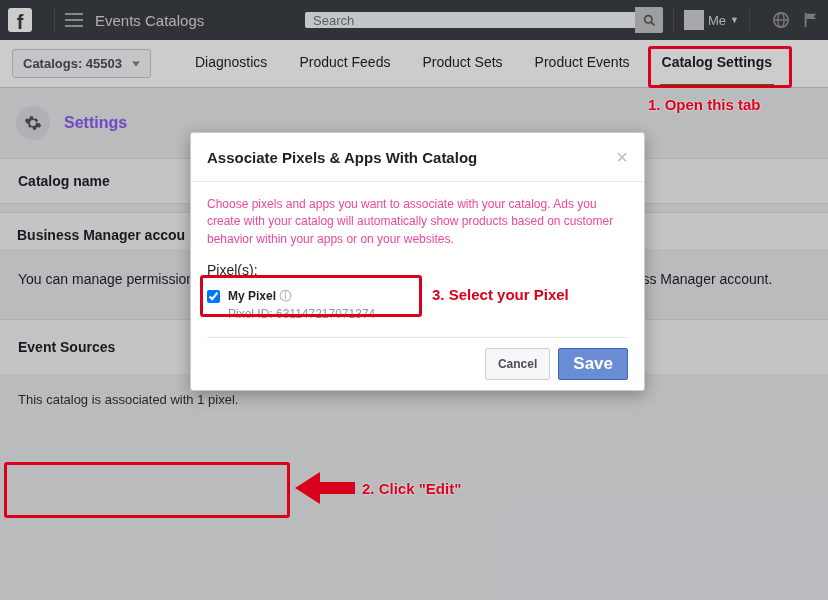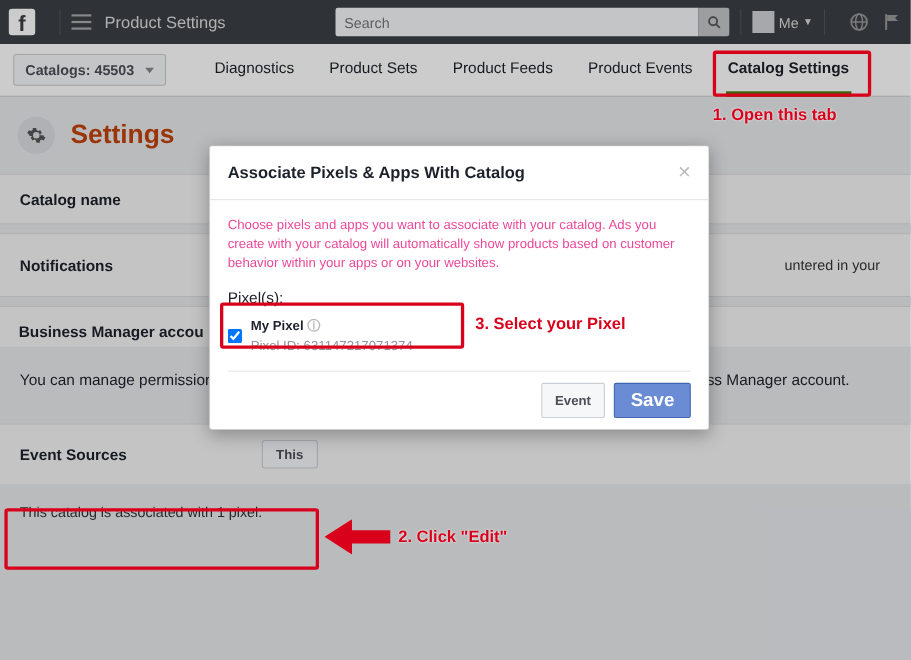--- a/index.html
+++ b/index.html
@@ -6,61 +6,61 @@
     body { background: #e9eaed; width: 828px; height: 600px; overflow: hidden; position: relative; }
 
     
     .topbar { background: #3b4045; height: 40px; display: flex; align-items: center; padding: 0 8px; color: #fff; }
     .fb-logo { width: 24px; height: 24px; background: #fff; border-radius: 3px; display: flex; align-items: flex-end; justify-content: center; color: #3b4045; font-weight: bold; font-size: 20px; line-height: 1; padding-bottom: 0; margin-right: 12px; }
     .divider-v { width: 1px; height: 24px; background: #555; margin: 0 10px; }
     .hamburger { width: 18px; height: 14px; display: flex; flex-direction: column; justify-content: space-between; margin-right: 12px; cursor: pointer; }
     .hamburger span { height: 2px; background: #aaa; }
     .topbar-title { color: #ddd; font-size: 15px; }
     .search-wrap { margin-left: auto; display: flex; align-items: center; }
-    .search-input { width: 330px; height: 26px; background: #f6f7f8; border: none; padding: 0 8px; font-size: 13px; border-radius: 2px 0 0 2px; }
+    .search-input { width: 330px; height: 16px; background: #f6f7f8; border: none; padding: 0 8px; font-size: 13px; border-radius: 2px 0 0 2px; }
     .search-btn { width: 28px; height: 26px; background: #c4c6c9; border: none; border-radius: 0 2px 2px 0; display: flex; align-items: center; justify-content: center; cursor: pointer; }
     .avatar-sq { width: 20px; height: 20px; background: #d0d3d8; margin-right: 4px; }
     .me-txt { color: #ddd; font-size: 13px; }
     .me-caret { margin-left: 4px; font-size: 9px; color: #ddd; }
     .globe-ico, .flag-ico { width: 18px; height: 18px; margin-left: 12px; }
 
     
     .tabbar { background: #fff; height: 48px; border-bottom: 1px solid #ccc; display: flex; align-items: center; padding: 0 12px; }
     .catalog-dd { border: 1px solid #ccc; border-radius: 3px; padding: 6px 28px 6px 10px; font-size: 13px; font-weight: bold; color: #4b4f56; position: relative; cursor: pointer; margin-right: 32px; background: #f6f7f8; }
     .catalog-dd::after { content: ''; position: absolute; right: 10px; top: 50%; transform: translateY(-50%); border-left: 4px solid transparent; border-right: 4px solid transparent; border-top: 5px solid #888; }
     .tabs { display: flex; gap: 28px; margin-left: 10px; }
     .tab { font-size: 14px; color: #1d2129; cursor: pointer; padding: 14px 2px; }
-    .tab.active { font-weight: bold; border-bottom: 5px solid #4d7c0f; }
+    .tab.active { font-weight: bold; border-bottom: 3px solid #4d7c0f; }
 
     
     .page { padding: 0; position: relative; }
     .page-header { display: flex; align-items: center; padding: 18px 16px; }
     .gear-circle { width: 34px; height: 34px; border-radius: 50%; background: #dcdee3; display: flex; align-items: center; justify-content: center; margin-right: 14px; color: #444; }
-    .page-title { font-size: 24px; font-weight: bold; color: #c2410c; }
+    .page-title { font-size: 16px; font-weight: bold; color: #8b5cf6; }
 
     .section { background: #f6f6f7; border-top: 1px solid #ddd; border-bottom: 1px solid #ddd; padding: 14px 18px; margin-bottom: 8px; }
     .section-row { display: flex; }
     .sec-label { width: 220px; font-size: 14px; font-weight: bold; color: #1d2129; }
     .sec-content { flex: 1; font-size: 13px; color: #333; }
     .edit-btn-ghost { border: 1px solid #ccd0d5; background: #f6f7f8; border-radius: 3px; padding: 5px 12px; font-size: 12px; font-weight: bold; cursor: pointer; color: #4b4f56; }
     .info-line { font-size: 14px; color: #1d2129; padding: 14px 18px 4px; }
     .sub-line { font-size: 13px; color: #333; padding: 10px 18px; }
 
     
     .dim { position: absolute; inset: 0; background: rgba(0,0,0,0.2); z-index: 5; }
 
     
     .modal { position: absolute; left: 190px; top: 132px; width: 455px; background: #fff; border: 1px solid rgba(0,0,0,.2); border-radius: 3px; box-shadow: 0 4px 16px rgba(0,0,0,.3); z-index: 10; }
     .modal-head { padding: 14px 16px; border-bottom: 1px solid #e5e5e5; display: flex; align-items: center; }
     .modal-title { font-size: 15px; font-weight: bold; color: #1d2129; flex: 1; }
     .modal-close { color: #bbb; font-size: 20px; cursor: pointer; line-height: 1; }
     .modal-body { padding: 14px 16px 0; }
     .modal-desc { font-size: 12px; color: #ec4899; line-height: 1.45; margin-bottom: 14px; }
     .pixels-hdr { font-size: 14px; color: #1d2129; margin-bottom: 6px; }
-    .pixel-item { display: flex; align-items: center; padding: 4px 0 10px; }
+    .pixel-item { display: flex; align-items: flex-start; padding: 4px 0 10px; }
     .pixel-cb { margin-right: 8px; margin-top: 2px; }
     .pixel-name { font-size: 12px; font-weight: bold; color: #1d2129; }
     .pixel-id { font-size: 12px; color: #90949c; margin-top: 2px; }
     .modal-hr { border: none; border-top: 1px solid #e5e5e5; margin: 6px 0 0; }
     .modal-foot { padding: 10px 16px; display: flex; justify-content: flex-end; gap: 8px; }
     .btn-cancel { background: #f6f7f8; border: 1px solid #ccd0d5; border-radius: 2px; padding: 5px 12px; font-size: 12px; font-weight: bold; cursor: pointer; color: #4b4f56; }
     .btn-save { background: #6a8cd4; border: 1px solid #4267b2; color: #fff; border-radius: 2px; padding: 5px 14px; font-size: 17px; font-weight: bold; cursor: pointer; }
 
     
     .anno { position: absolute; z-index: 20; pointer-events: none; }
@@ -72,21 +72,21 @@
 <body>
 
 <div class="topbar">
   <div class="fb-logo">f</div>
   <div class="divider-v"></div>
   <div class="hamburger">
       <span></span>
       <span></span>
       <span></span>
     </div>
-  <div class="topbar-title">Product Settings</div>
+  <div class="topbar-title">Events Catalogs</div>
   <div class="search-wrap">
     <input class="search-input" placeholder="Search" style="">
     <button class="search-btn">
       <svg width="13" height="13" viewBox="0 0 16 16">
           <circle cx="6.5" cy="6.5" r="4.5" fill="none" stroke="#555" stroke-width="2"></circle>
           <line x1="10" y1="10" x2="14" y2="14" stroke="#555" stroke-width="2"></line>
         </svg>
     </button>
     <div class="divider-v"></div>
     <div class="avatar-sq"></div>
@@ -102,22 +102,22 @@
         <rect x="3" y="2" width="2" height="16" fill="#999"></rect>
         <path d="M5 3 L16 3 L13 6 L16 9 L5 9 Z" fill="#999"></path>
       </svg>
   </div>
 </div>
 
 <div class="tabbar">
   <div class="catalog-dd">Catalogs: 45503</div>
   <div class="tabs">
     <div class="tab">Diagnostics</div>
+    <div class="tab">Product Feeds</div>
     <div class="tab">Product Sets</div>
-    <div class="tab">Product Feeds</div>
     <div class="tab">Product Events</div>
     <div class="tab active">Catalog Settings</div>
   </div>
 </div>
 
 <div class="page">
   <div class="page-header">
     <div class="gear-circle">
       <svg width="18" height="18" viewBox="0 0 24 24">
           <path fill="#555" d="M12 8a4 4 0 100 8 4 4 0 000-8zm9 4a7 7 0 01-.1 1.2l2.1 1.6-2 3.4-2.5-1a7 7 0 01-2 1.2l-.4 2.6h-4l-.4-2.6a7 7 0 01-2-1.2l-2.5 1-2-3.4 2.1-1.6A7 7 0 013 12c0-.4 0-.8.1-1.2L1 9.2l2-3.4 2.5 1a7 7 0 012-1.2L7.9 3h4l.4 2.6a7 7 0 012 1.2l2.5-1 2 3.4-2.1 1.6c.1.4.1.8.1 1.2z"></path>
@@ -125,26 +125,20 @@
     </div>
     <div class="page-title">Settings</div>
   </div>
 
   <div class="section">
     <div class="section-row">
       <div class="sec-label">Catalog name</div>
     </div>
   </div>
 
-  <div class="section" style="padding-top:20px; padding-bottom:20px;">
-    <div class="section-row">
-      <div class="sec-label">Notifications</div>
-      <div class="sec-content" style="text-align:right; padding-right:10px;">untered in your</div>
-    </div>
-  </div>
 
   <div class="section" style="border-bottom:none; padding-bottom:6px;padding-left:17px;">
     <div class="section-row">
       <div class="sec-label" style="width:auto;">Business Manager accou</div>
     </div>
   </div>
   <div class="info-line">You can manage permissions around who can see and edit your catalog by associating it to a Business Manager account.</div>
 
   <div style="height:28px;"></div>
 
@@ -170,21 +164,21 @@
     <div class="pixel-item">
       <input type="checkbox" class="pixel-cb" checked="" style="">
       <div>
         <div class="pixel-name"><span>My Pixel</span> <span style="color:#bbb;">ⓘ</span></div>
         <div class="pixel-id">Pixel ID: 631147217071374</div>
       </div>
     </div>
     <hr class="modal-hr">
   </div>
   <div class="modal-foot">
-    <button class="btn-cancel">Event</button>
+    <button class="btn-cancel">Cancel</button>
     <button class="btn-save">Save</button>
   </div>
 </div>
 
 <div class="anno red-box" style="left:648px; top:46px; width:144px; height:42px;"></div>
 <div class="anno red-text" style="left:648px; top:96px;">1. Open this tab</div>
 
 <div class="anno red-box" style="left:4px; top:462px; width:286px; height:56px;"></div>
 <svg class="arrow" style="left:295px; top:472px;" width="60" height="32">
     <polygon points="60,10 60,22 25,22 25,32 0,16 25,0 25,10" fill="#d9001b"></polygon>

